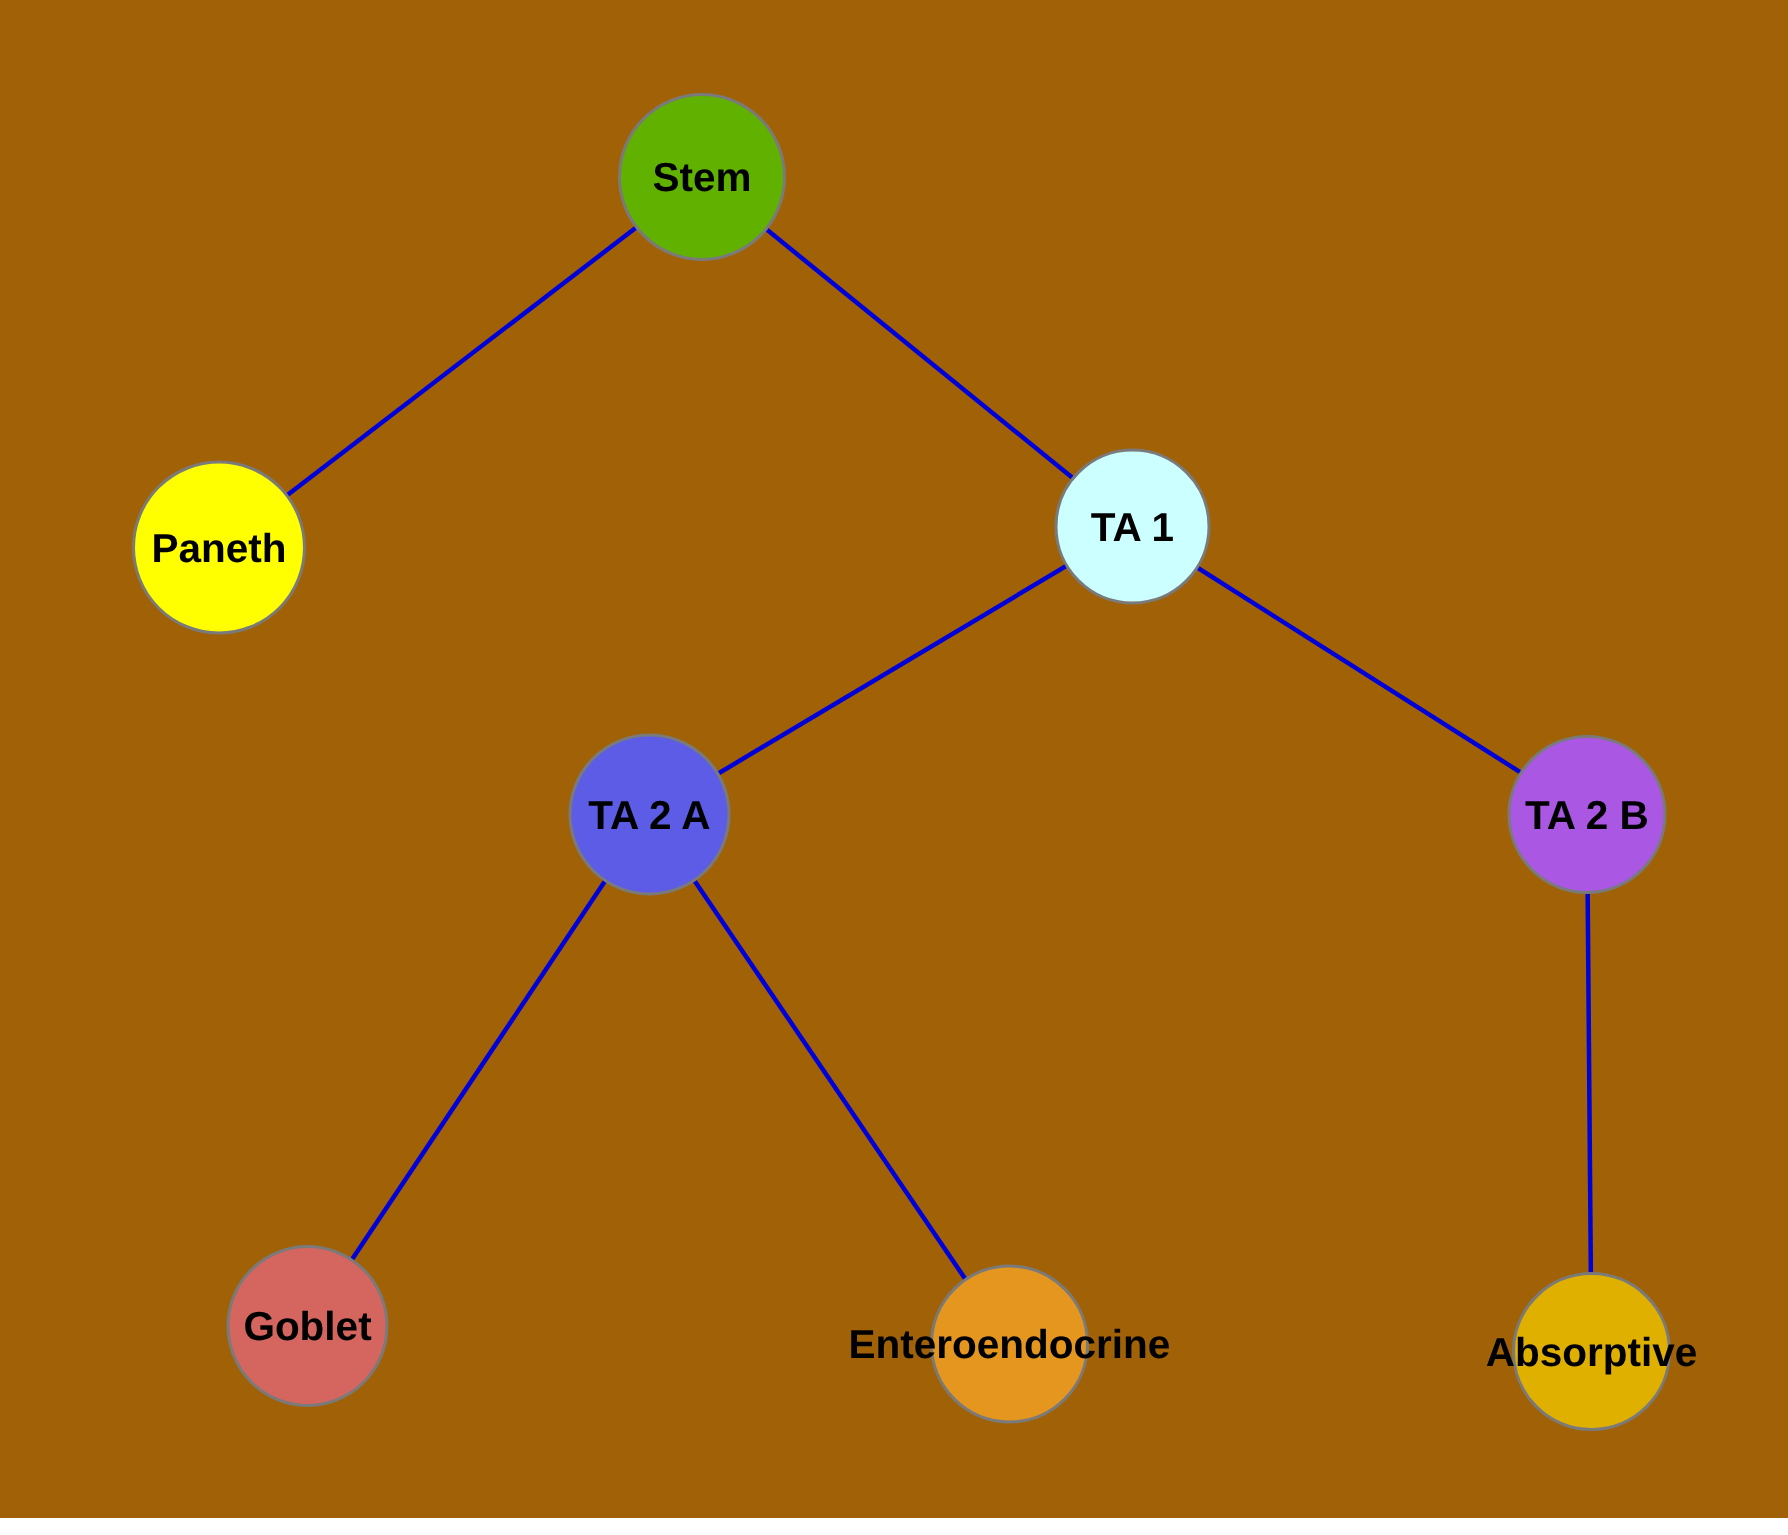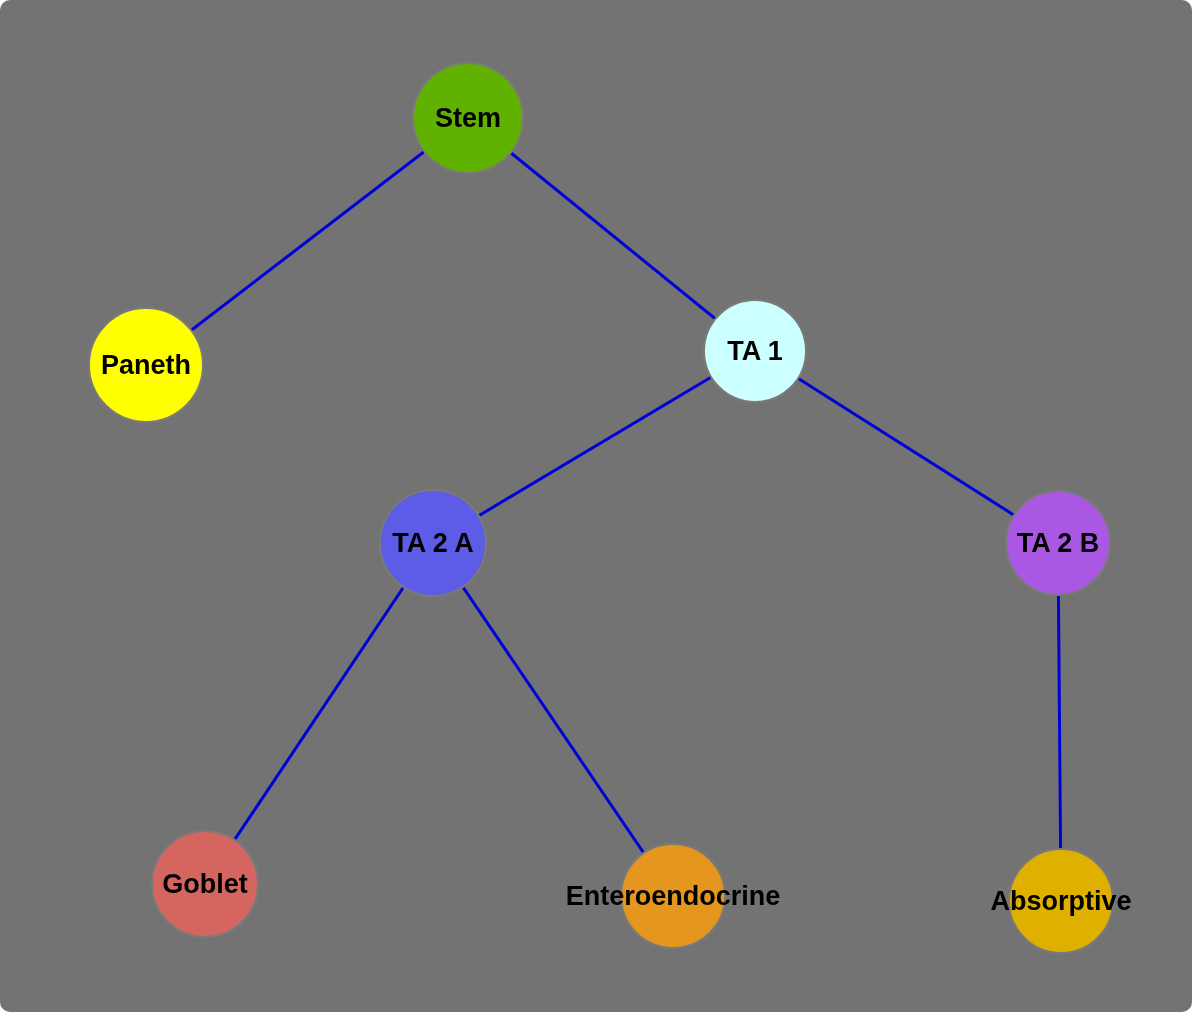--- a/index.html
+++ b/index.html
@@ -26,21 +26,21 @@
   }
   .bottom-strip {
     width: 1192px;
     height: 11px;
     background: #ffffff;
   }
 </style>
 </head>
 <body>
 
-<div class="canvas-wrap" style="background: #737373; border-radius: 10px;">
+<div class="canvas-wrap" style="background: #a16207;">
   <svg id="graph-svg" width="1192" height="1012" viewBox="0 0 1192 1012" xmlns="http://www.w3.org/2000/svg">
       <line x1="468" y1="118" x2="146" y2="365" stroke="#0000d8" stroke-width="3"></line>
       <line x1="468" y1="118" x2="755" y2="351" stroke="#0000d8" stroke-width="3"></line>
       <line x1="755" y1="351" x2="433" y2="543" stroke="#0000d8" stroke-width="3"></line>
       <line x1="755" y1="351" x2="1058" y2="543" stroke="#0000d8" stroke-width="3"></line>
       <line x1="433" y1="543" x2="205" y2="884" stroke="#0000d8" stroke-width="3"></line>
       <line x1="433" y1="543" x2="673" y2="896" stroke="#0000d8" stroke-width="3"></line>
       <line x1="1058" y1="543" x2="1061" y2="901" stroke="#0000d8" stroke-width="3"></line>
       <g>
         <circle cx="468" cy="118" r="55" fill="#61b200" stroke="#7a7a7a" stroke-width="2"></circle>

